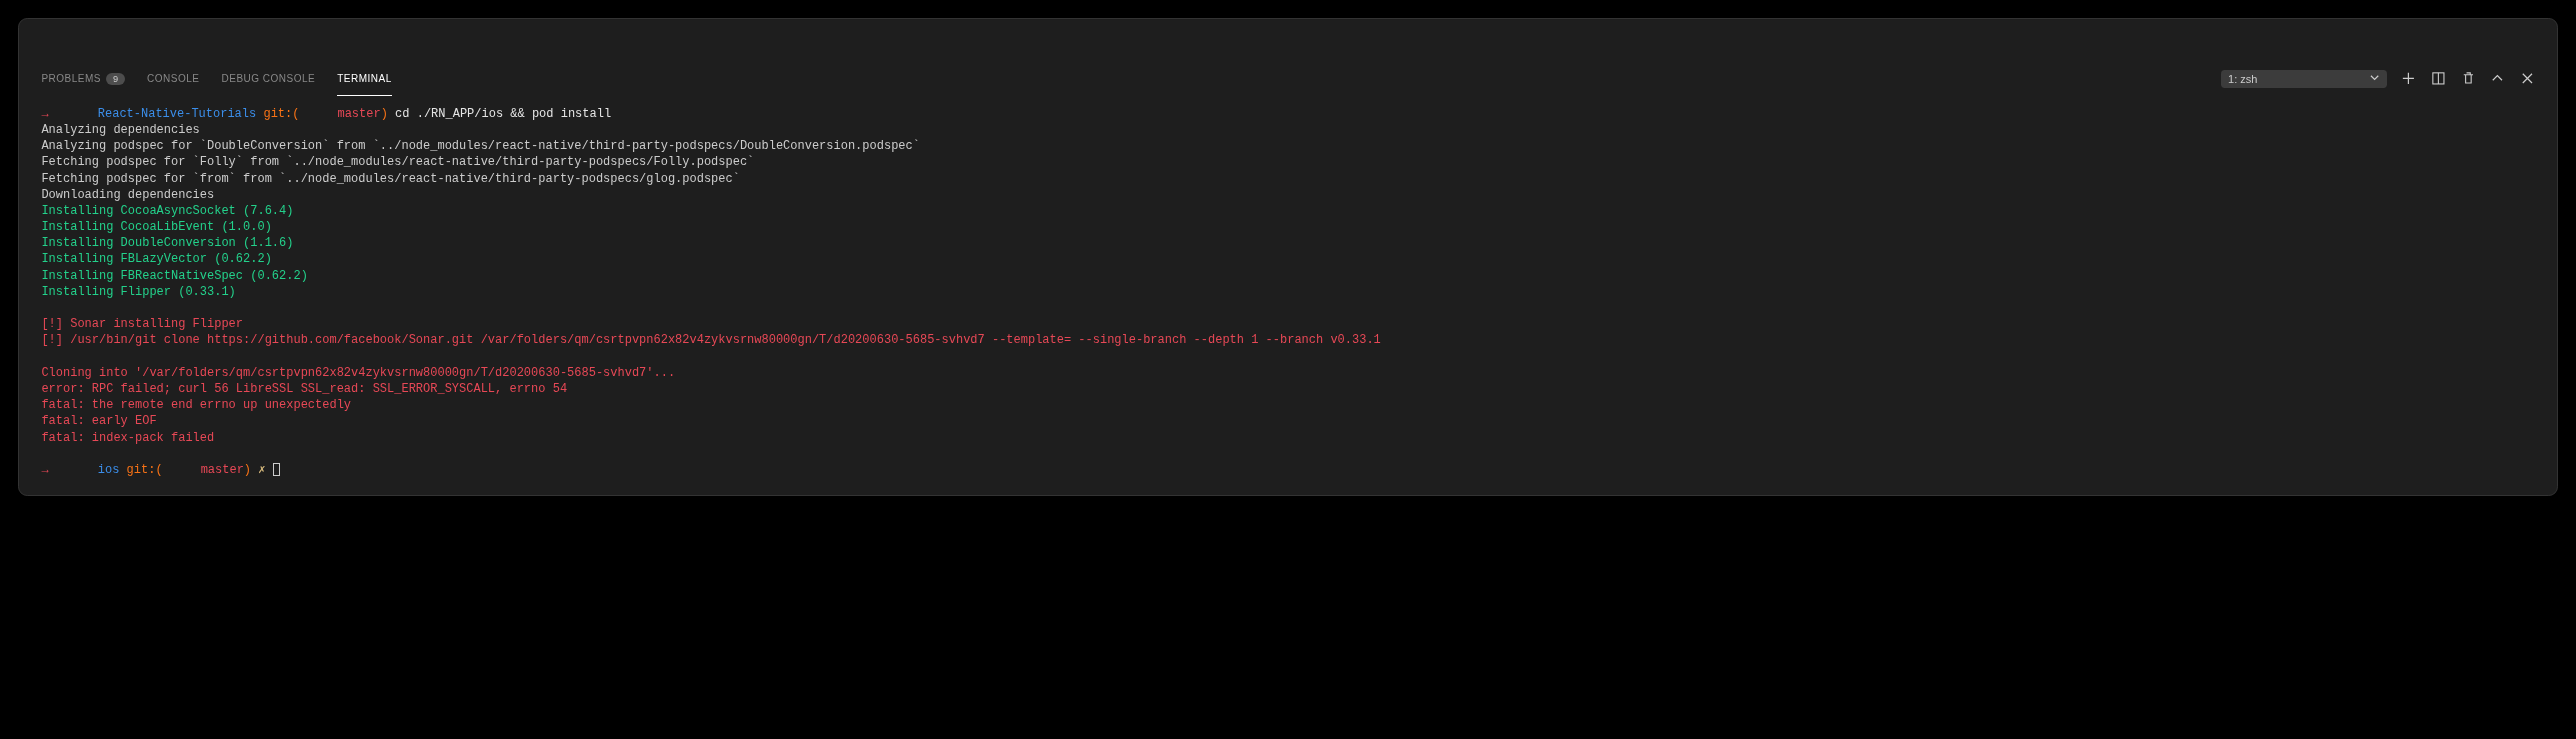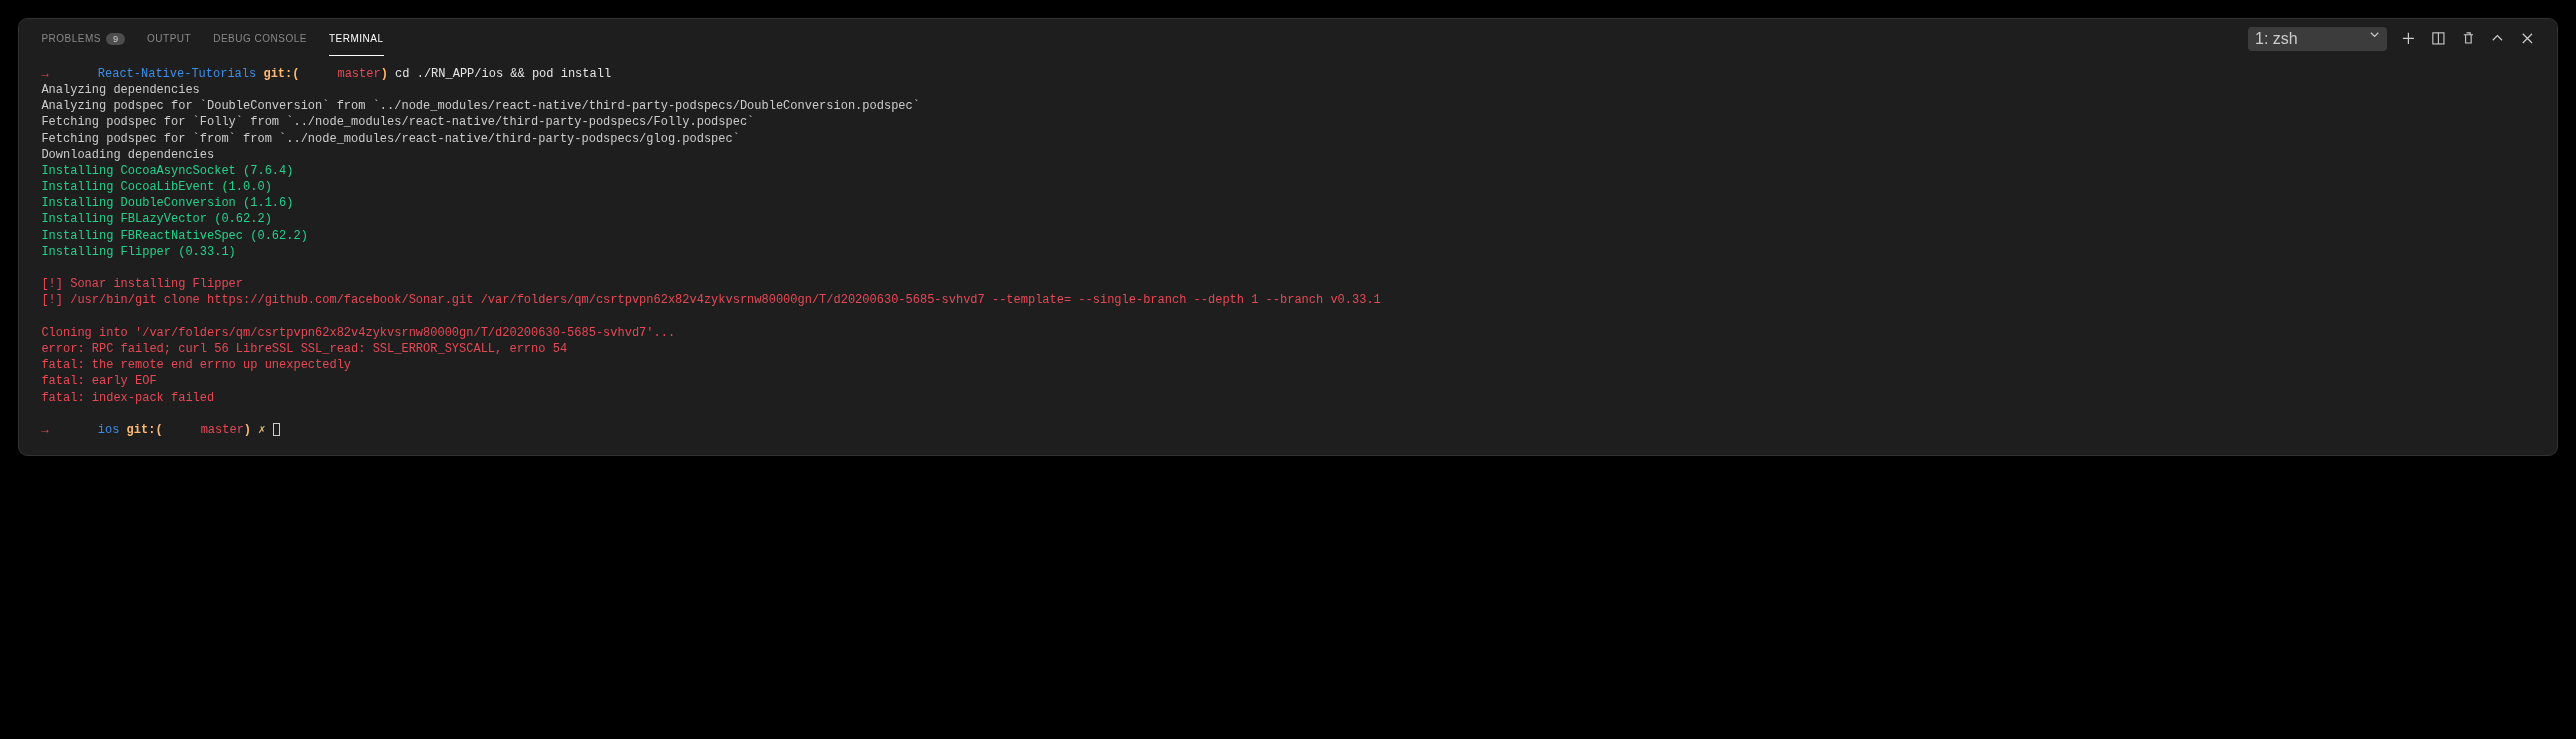--- a/index.html
+++ b/index.html
@@ -19,20 +19,21 @@
       border-radius: 9.2px;
       overflow: hidden;
       border: 0.9px solid #333;
     }
     .tab-bar {
       display: flex;
       align-items: center;
       padding: 4px 22px;
       height: 39px;
       background: #1e1e1e;
+      margin-top: 40px;
     }
     .tabs {
       display: flex;
       gap: 22px;
       align-items: center;
       flex: 1;
     }
     .tab {
       color: #888;
       font-size: 10px;
@@ -60,44 +61,44 @@
       align-items: center;
       gap: 14.8px;
     }
     .dropdown {
       background: #3c3c3c;
       border-radius: 3.7px;
       padding: 2.8px 7.4px;
       display: flex;
       align-items: flex-start;
       justify-content: space-between;
-      width: 139px;
+      width: 166px;
       font-family: -apple-system, sans-serif;
-      font-size: 16px;
+      font-size: 11px;
       color: #ccc;
       cursor: pointer;
     }
     .icon-btn {
       color: #bbb;
       cursor: pointer;
       width: 14.8px;
       height: 14.8px;
       display: flex;
       align-items: center;
       justify-content: center;
     }
     .terminal-body {
       padding: 7.4px 22px 16.6px 22px;
       line-height: 1.35;
       white-space: pre;
       font-size: 12px;
     }
     .arrow { color: #e74856; }
     .dir { color: #3b8eea; font-weight: normal; margin-left: 42px; }
-    .gitlabel { color: #fdba74; font-weight: bold; }
+    .gitlabel { color: #f97316; }
     .branch { color: #e74856; padding-left: 38px; }
     .cmd { color: #e5e5e5; }
     .plain { color: #cccccc; }
     .install { color: #23d18b; }
     .err { color: #e74856; }
     .x-mark { color: #d7ba7d; }
     .cursor-box {
       display: inline-block;
       width: 7.4px;
       height: 13px;
@@ -110,21 +111,21 @@
 <body>
 
 <div class="panel">
   <div class="tab-bar">
     <div class="tabs">
       <div class="tab">
         <span>PROBLEMS</span>
         <span class="badge">9</span>
       </div>
       <div class="tab">
-        <span>OUTPUT</span>
+        <span>CONSOLE</span>
       </div>
       <div class="tab">
         <span>DEBUG CONSOLE</span>
       </div>
       <div class="tab active">
         <span>TERMINAL</span>
       </div>
     </div>
     <div class="toolbar">
       <div class="dropdown">

